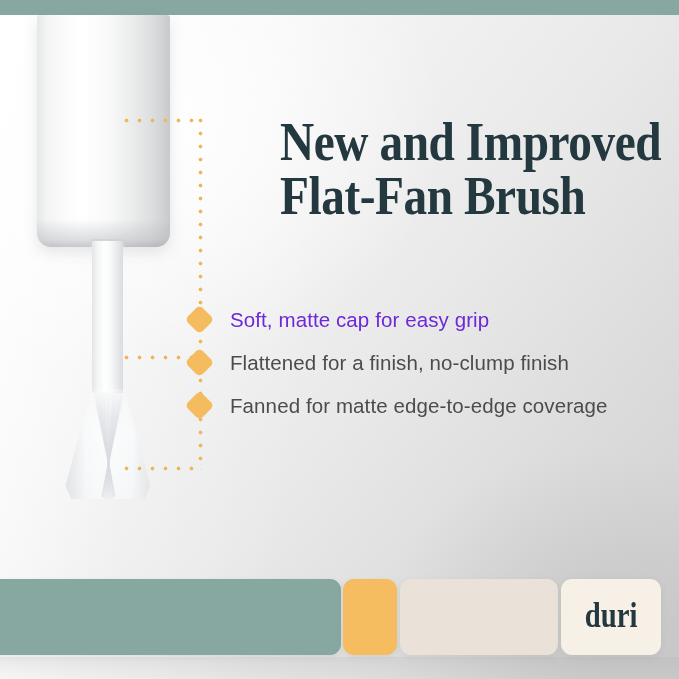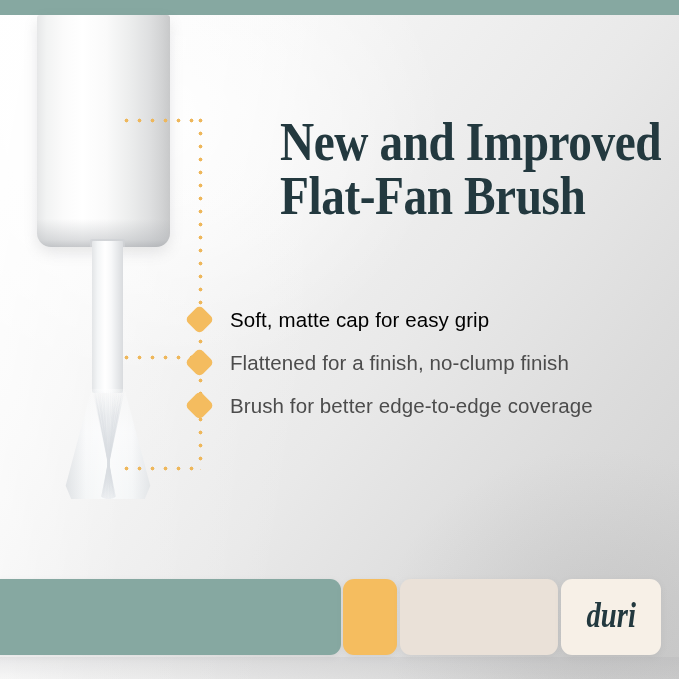--- a/index.html
+++ b/index.html
@@ -317,35 +317,35 @@
   <div class="dots-h h3"></div>
 
   <div class="headline" style="color: rgb(35, 57, 63);">
     <span class="headline-line">New and Improved</span>
     <span class="headline-line">Flat-Fan Brush</span>
   </div>
 
   <div class="bullets">
     <div class="bullet-row">
       <span class="bullet-mark" style="background: rgb(244, 188, 95);"></span>
-      <span class="bullet-text" style="color: #000000;">Soft, matte cap for easy grip</span>
+      <span class="bullet-text" style="color: #6d28d9;">Soft, matte cap for easy grip</span>
     </div>
     <div class="bullet-row">
       <span class="bullet-mark" style="background: rgb(244, 188, 95);"></span>
       <span class="bullet-text" style="color: rgb(76, 76, 76);">Flattened for a finish, no-clump finish</span>
     </div>
     <div class="bullet-row">
       <span class="bullet-mark" style="background: rgb(244, 188, 95);"></span>
-      <span class="bullet-text" style="color: rgb(76, 76, 76);">Brush for better edge-to-edge coverage</span>
+      <span class="bullet-text" style="color: rgb(76, 76, 76);">Fanned for matte edge-to-edge coverage</span>
     </div>
   </div>
 
   <div class="footer">
     <div class="fblock green" style="background: rgb(134, 168, 161);"></div>
     <div class="fblock orange" style="background: rgb(245, 189, 95);"></div>
     <div class="fblock cream" style="background: rgb(234, 225, 216);"></div>
-    <div class="fblock logo" style="background: rgb(247, 240, 231); font-style: italic;">
+    <div class="fblock logo" style="background: rgb(247, 240, 231);">
       <span class="logo-text" style="color: rgb(35, 57, 63);">duri</span>
     </div>
   </div>
   <div class="footer-shadow"></div>
 
 </div>
 
 </body></html>

